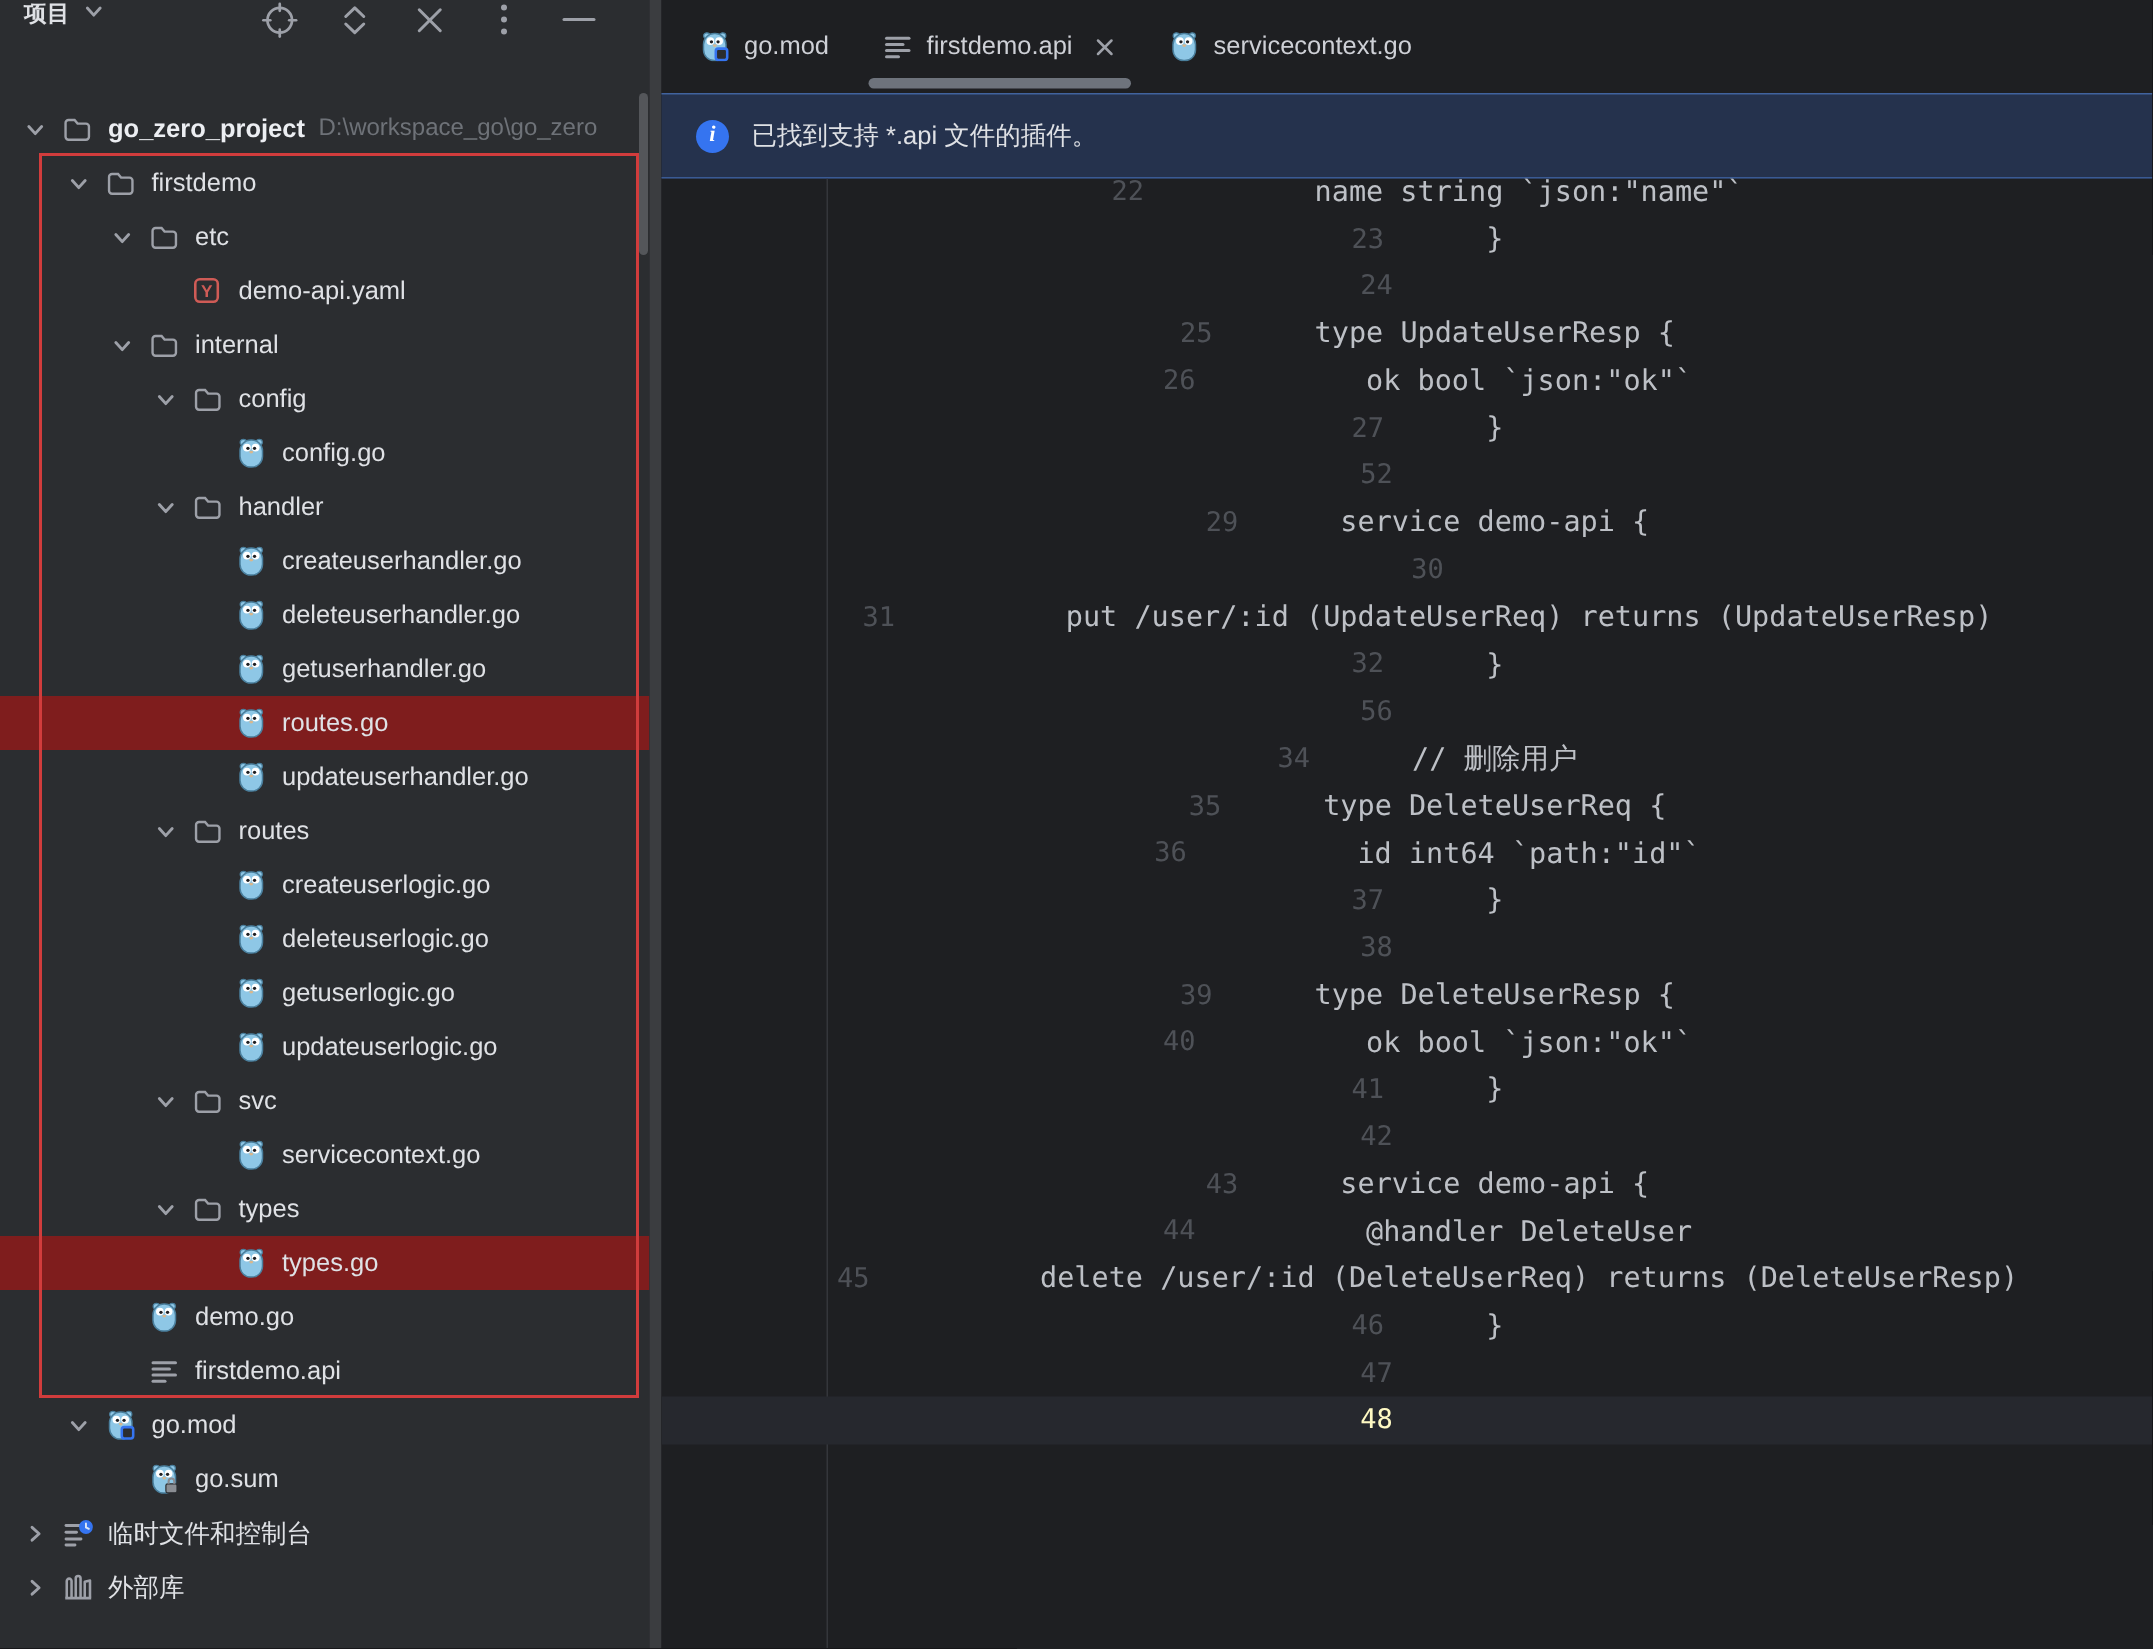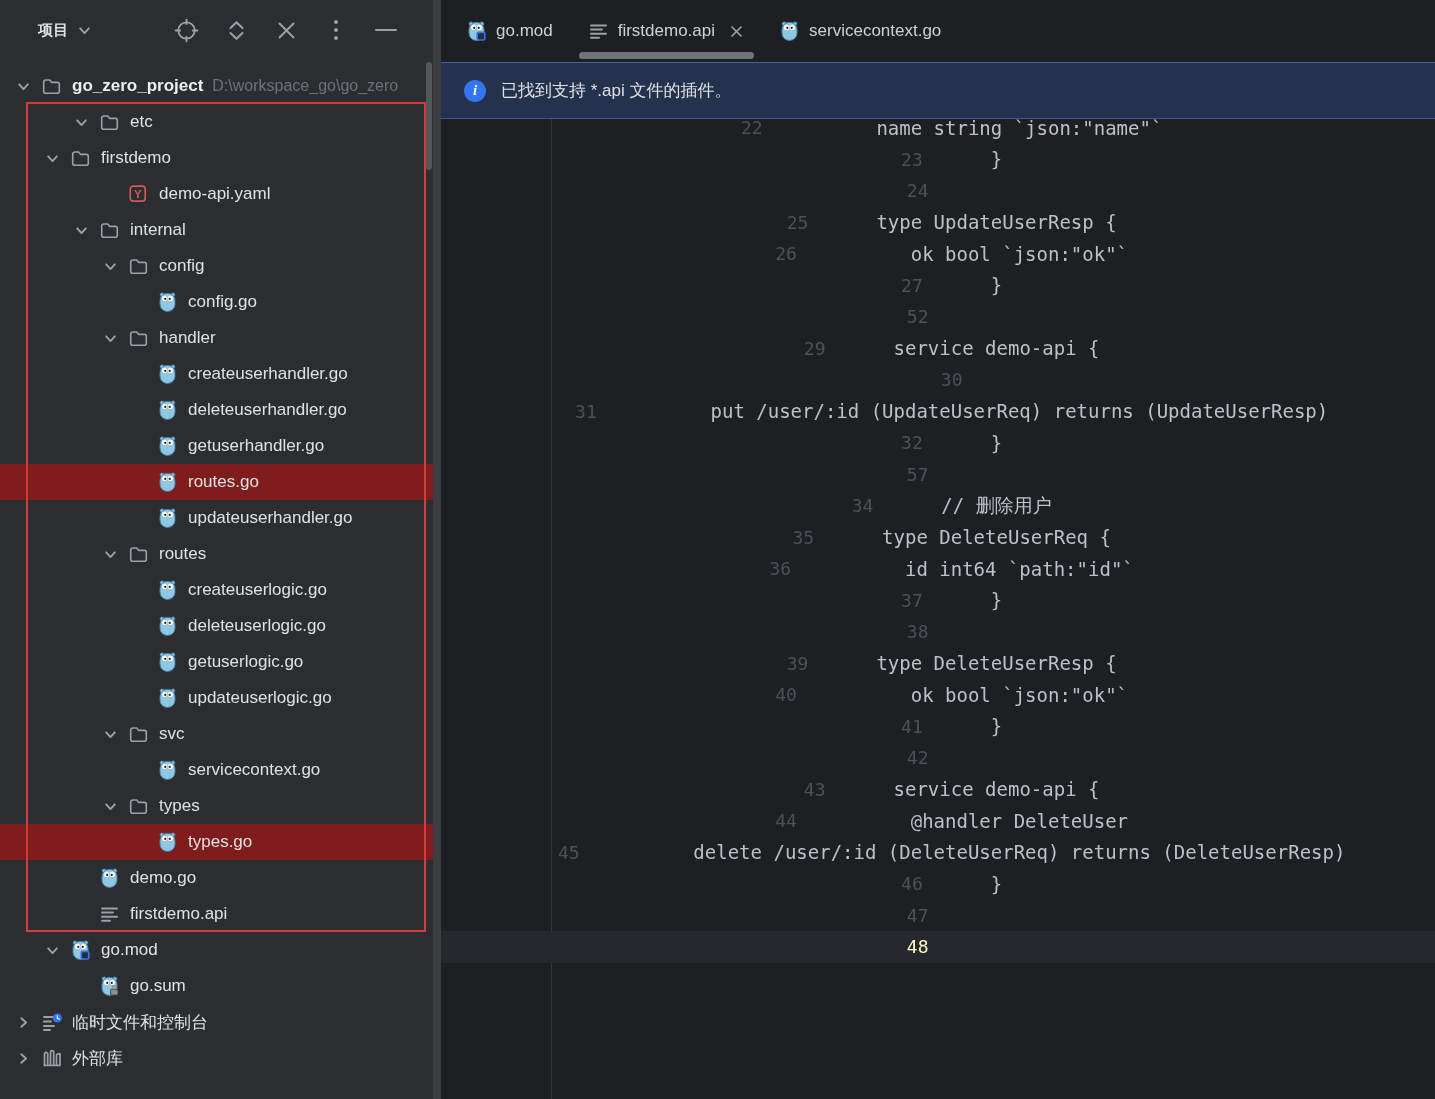--- a/index.html
+++ b/index.html
@@ -2,21 +2,21 @@
 <html><head>
 <meta charset="utf-8">
 <style>
   * { margin:0; padding:0; box-sizing:border-box; }
   html,body { background:#111; }
   .app{ position:relative; width:1435px; height:1099px; background:#1e1f22; overflow:hidden;
         font-family:"Liberation Sans", sans-serif; -webkit-font-smoothing:antialiased; }
 
   
   .sidebar{ position:absolute; left:0; top:0; width:433px; height:1099px; background:#2b2d30; overflow:hidden; }
-  .sidebar-header{ height:60px; display:flex; align-items:center; padding:0 28px 0 16px;margin-left:22px; }
+  .sidebar-header{ height:60px; display:flex; align-items:flex-start; padding:0 28px 0 16px; }
   .project-title{ color:#dfe1e5; font-weight:bold; font-size:15px; letter-spacing:.3px; }
   .title-chev{ margin-left:8px; display:flex; }
   .header-icons{ margin-left:auto; display:flex; align-items:center; gap:24px; padding-right:6px; }
   .hicon{ display:flex; align-items:center; justify-content:center; width:26px; height:26px; cursor:pointer; }
 
   .tree{ position:absolute; top:60px; left:0; right:0; padding-top:8px; }
   .row{ height:36px; display:flex; align-items:center; position:relative; white-space:nowrap;
         overflow:hidden; font-size:17px; color:#dfe1e5; cursor:pointer; }
   .row.hover{ background:#7f1d1d; }
   .sel-bg{ position:absolute; left:6px; right:10px; top:1px; bottom:1px; background:#2e436e; border-radius:7px; }
@@ -142,54 +142,54 @@
             <span style="display: flex;">
               <svg width="19" height="17" viewBox="0 0 19 17">
                 <path d="M1.7 4a2 2 0 0 1 2-2h4l2 2.4h5.6a2 2 0 0 1 2 2v6.8a2 2 0 0 1-2 2H3.7a2 2 0 0 1-2-2z" fill="none" stroke="#9da0a8" stroke-width="1.6"></path>
               </svg>
             </span>
           </span>
           <span class="rlabel bold">go_zero_project</span>
           <span class="rpath">D:\workspace_go\go_zero</span>
         </div>
         <div class="row">
+          <span class="indent" style="width: 45px;"></span>
+          <span class="chev">
+            <span style="display: flex;">
+              <svg width="15" height="15" viewBox="0 0 14 14">
+                <polyline points="3,5 7,9.4 11,5" fill="none" stroke="#9da0a8" stroke-width="1.8" stroke-linecap="round" stroke-linejoin="round"></polyline>
+              </svg>
+            </span>
+          </span>
+          <span class="ficon">
+            <span style="display: flex;">
+              <svg width="19" height="17" viewBox="0 0 19 17">
+                <path d="M1.7 4a2 2 0 0 1 2-2h4l2 2.4h5.6a2 2 0 0 1 2 2v6.8a2 2 0 0 1-2 2H3.7a2 2 0 0 1-2-2z" fill="none" stroke="#9da0a8" stroke-width="1.6"></path>
+              </svg>
+            </span>
+          </span>
+          <span class="rlabel">firstdemo</span>
+        </div>
+        <div class="row">
           <span class="indent" style="width: 74px;"></span>
           <span class="chev">
             <span style="display: flex;">
               <svg width="15" height="15" viewBox="0 0 14 14">
                 <polyline points="3,5 7,9.4 11,5" fill="none" stroke="#9da0a8" stroke-width="1.8" stroke-linecap="round" stroke-linejoin="round"></polyline>
               </svg>
             </span>
           </span>
           <span class="ficon">
             <span style="display: flex;">
               <svg width="19" height="17" viewBox="0 0 19 17">
                 <path d="M1.7 4a2 2 0 0 1 2-2h4l2 2.4h5.6a2 2 0 0 1 2 2v6.8a2 2 0 0 1-2 2H3.7a2 2 0 0 1-2-2z" fill="none" stroke="#9da0a8" stroke-width="1.6"></path>
               </svg>
             </span>
           </span>
           <span class="rlabel">etc</span>
-        </div>
-        <div class="row">
-          <span class="indent" style="width: 45px;"></span>
-          <span class="chev">
-            <span style="display: flex;">
-              <svg width="15" height="15" viewBox="0 0 14 14">
-                <polyline points="3,5 7,9.4 11,5" fill="none" stroke="#9da0a8" stroke-width="1.8" stroke-linecap="round" stroke-linejoin="round"></polyline>
-              </svg>
-            </span>
-          </span>
-          <span class="ficon">
-            <span style="display: flex;">
-              <svg width="19" height="17" viewBox="0 0 19 17">
-                <path d="M1.7 4a2 2 0 0 1 2-2h4l2 2.4h5.6a2 2 0 0 1 2 2v6.8a2 2 0 0 1-2 2H3.7a2 2 0 0 1-2-2z" fill="none" stroke="#9da0a8" stroke-width="1.6"></path>
-              </svg>
-            </span>
-          </span>
-          <span class="rlabel">firstdemo</span>
         </div>
         <div class="row">
           <span class="indent" style="width: 103px;"></span>
           <span class="chev"></span>
           <span class="ficon">
             <span style="display: flex;">
               <svg width="18" height="18" viewBox="0 0 18 18">
                 <rect x="1.2" y="1.2" width="15" height="15" rx="3" fill="none" stroke="#cf5b56" stroke-width="1.7"></rect>
                 <text x="8.8" y="13" font-size="11.5" font-weight="bold" fill="#cf5b56" text-anchor="middle" font-family="Liberation Sans,sans-serif">Y</text>
               </svg>
@@ -773,21 +773,21 @@
           </div>
           <div class="cl">
             <span class="num">31</span>
             <span class="codetxt">    put /user/:id (UpdateUserReq) returns (UpdateUserResp)</span>
           </div>
           <div class="cl">
             <span class="num">32</span>
             <span class="codetxt">}</span>
           </div>
           <div class="cl">
-            <span class="num">57</span>
+            <span class="num">56</span>
             <span class="codetxt"></span>
           </div>
           <div class="cl">
             <span class="num">34</span>
             <span class="codetxt">// 删除用户</span>
           </div>
           <div class="cl">
             <span class="num">35</span>
             <span class="codetxt">type DeleteUserReq {</span>
           </div>

